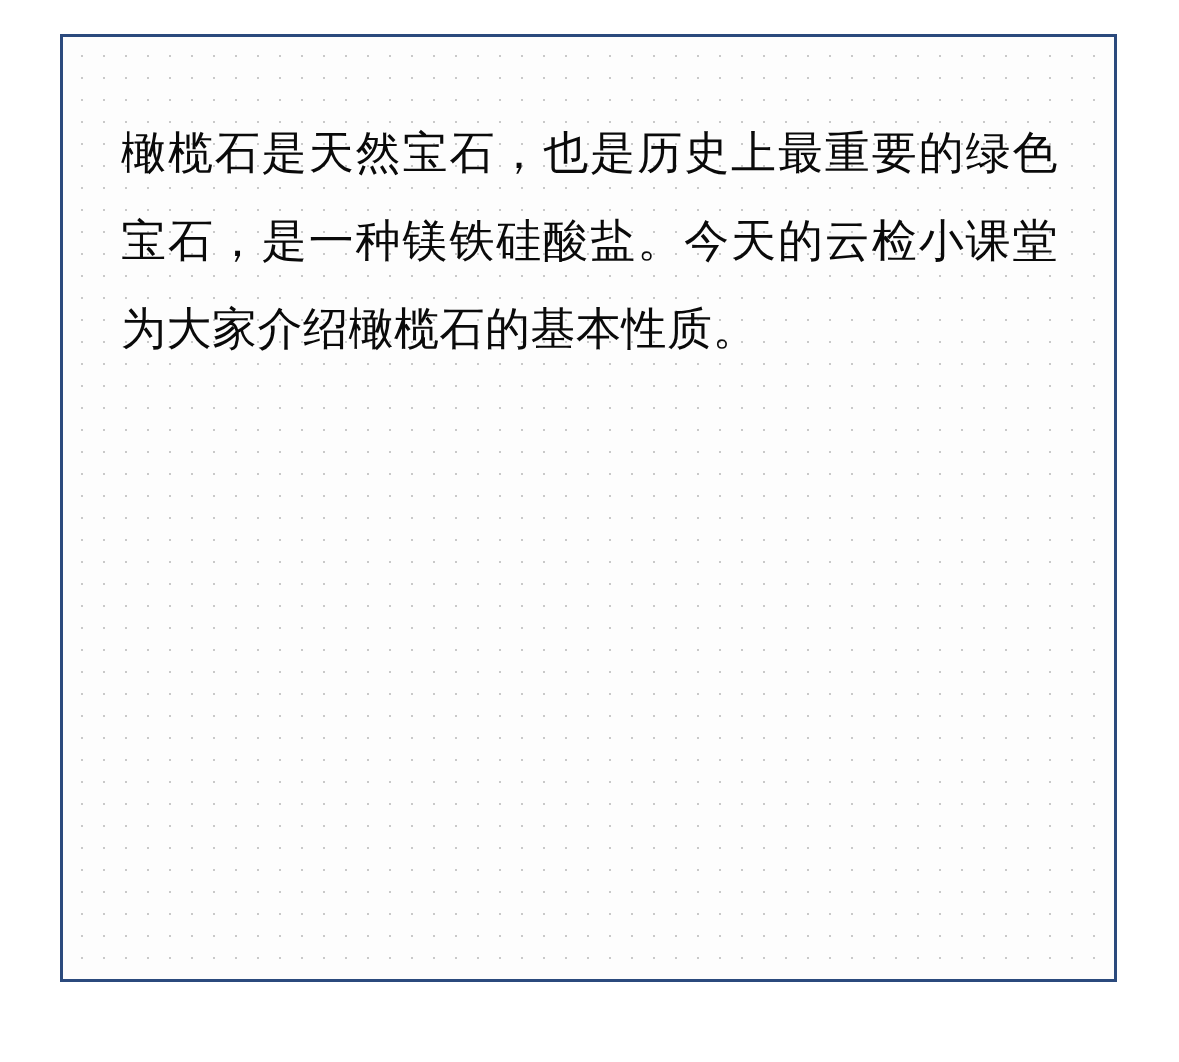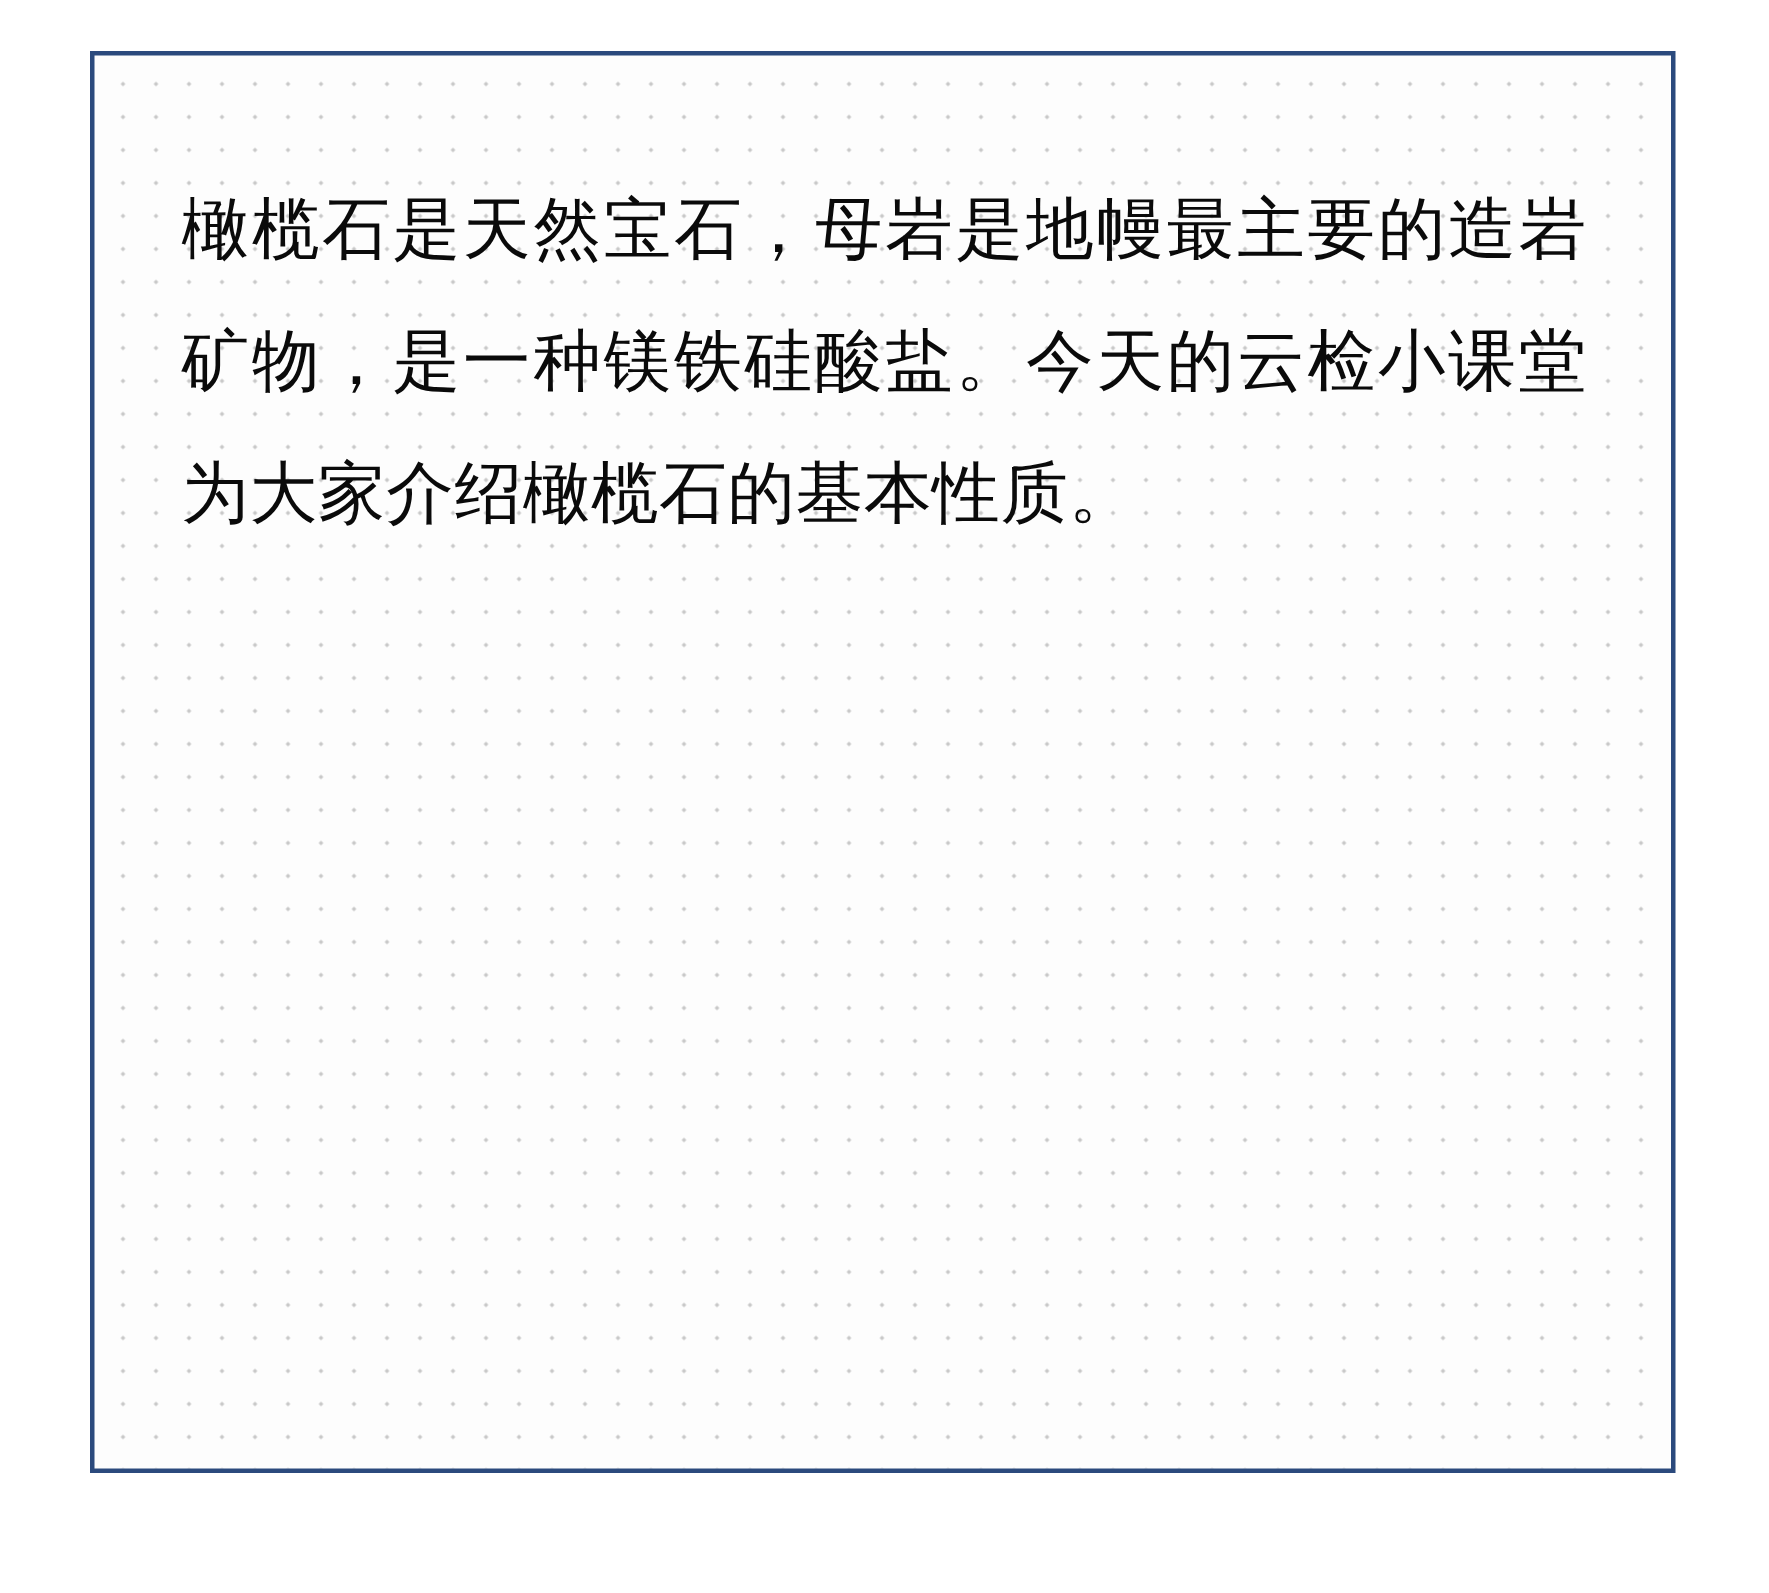--- a/index.html
+++ b/index.html
@@ -63,16 +63,16 @@
   .para + .para {
     margin-top: 128px;
   }
 </style>
 </head>
 <body>
 
 <div class="page">
   <div class="note-card">
     <div class="note-inner">
-      <p class="para">橄榄石是天然宝石，母岩是地幔最主要的造岩矿物，是一种镁铁硅酸盐。今天的云检小课堂为大家介绍橄榄石的基本性质。</p>
+      <p class="para">橄榄石是天然宝石，也是历史上最重要的绿色宝石，是一种镁铁硅酸盐。今天的云检小课堂为大家介绍橄榄石的基本性质。</p>
     </div>
   </div>
 </div>
 
 </body></html>

